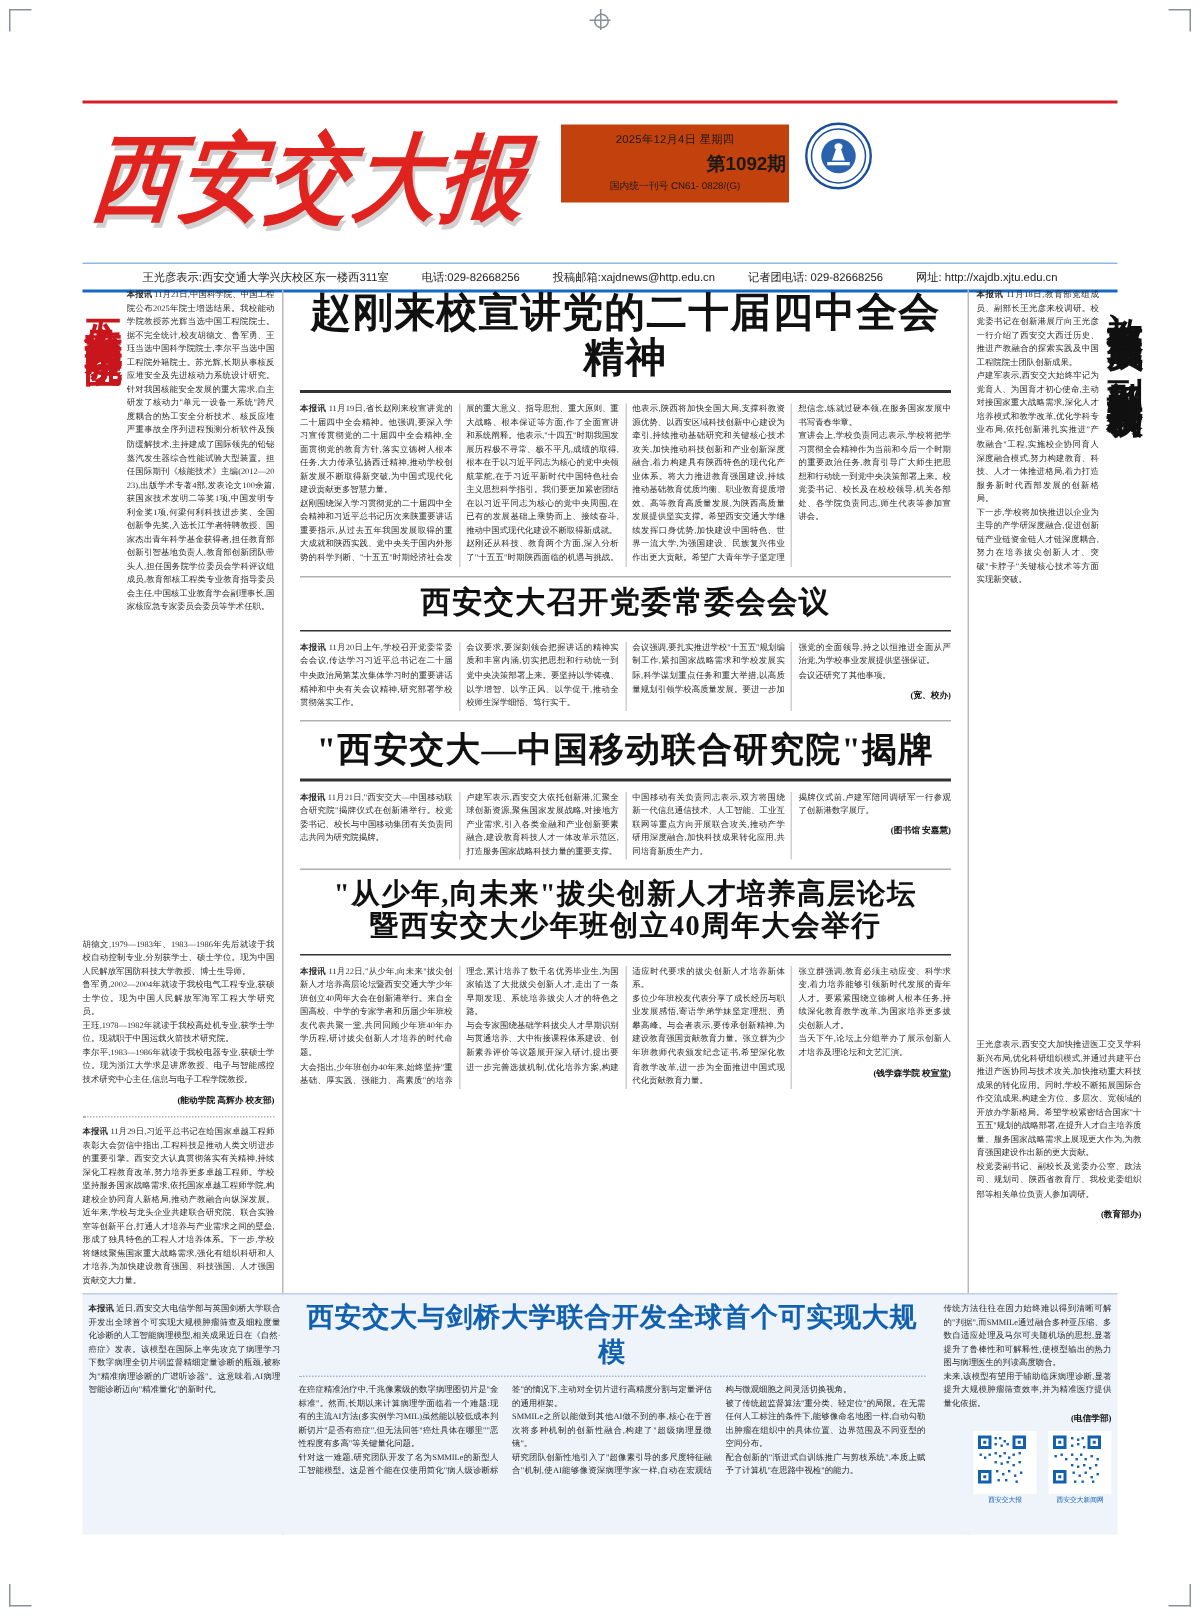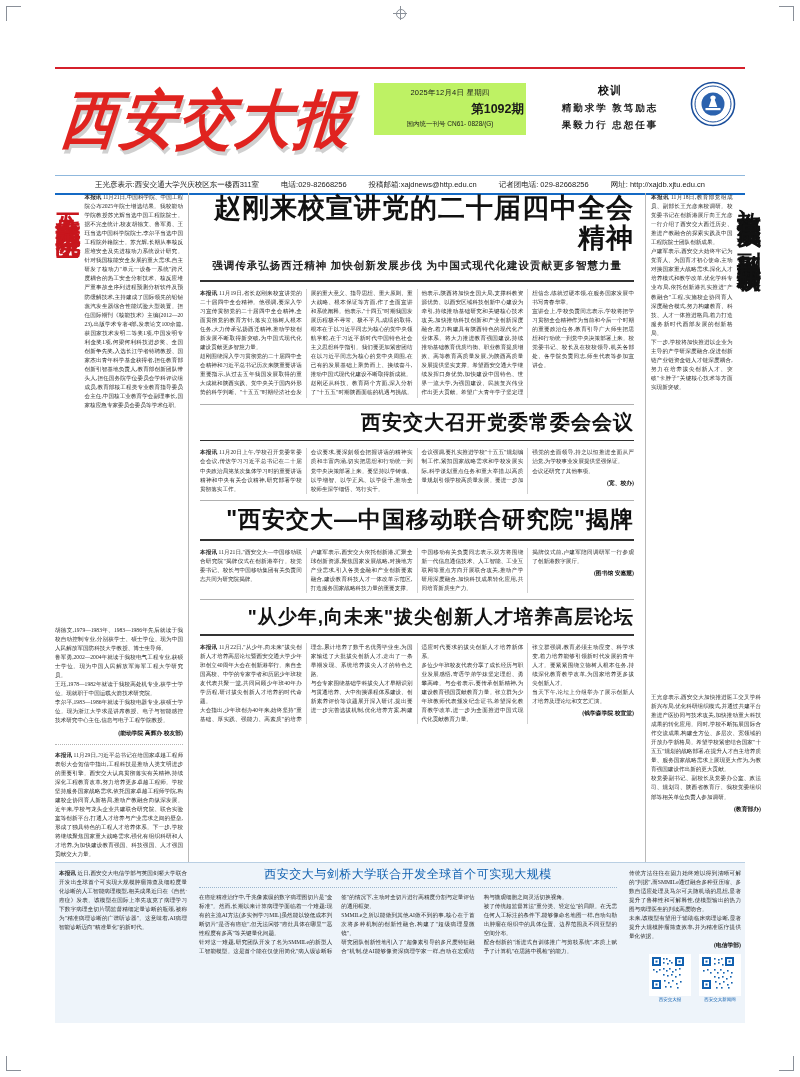--- a/index.html
+++ b/index.html
@@ -38,21 +38,21 @@
     padding-top:16px;padding-left:8px;
     font-style:italic;
     text-shadow:2px 3px 0 rgba(150,150,150,.45);
     transform:skewX(-6deg) scaleY(1.12);
     transform-origin:left center;
     white-space:nowrap;
   }
   .mh-mid{width:375px;position:relative;}
   .mh-row{display:flex;align-items:flex-start;}
   .datebox{
-    background:#bef264;border:0;
+    background:#c2410c;border:0;
     width:148px;margin-left:4px;margin-top:8px;
     text-align:center;padding:5px 2px 6px;
     font-family:"Liberation Sans","DejaVu Sans",sans-serif;
     color:#1a1a1a;
   }
   .datebox .d1{font-size:7.5px;letter-spacing:.2px;}
   .datebox .d2{font-size:12.5px;font-weight:700;margin:3px 0 2px;text-align:right;}
   .datebox .d3{font-size:6.5px;}
   .motto{width:140px;margin-left:14px;margin-top:8px;text-align:center;}
   .motto .mt-title{font-size:11px;font-weight:700;letter-spacing:1px;color:#111;}
@@ -93,22 +93,22 @@
   .vbanner-right{font-size:24px;height:500px;color:#111;}
 
   
   .ftext{font-size:5.6px;line-height:1.62;color:#2a2a2a;text-align:justify;
          font-family:"Liberation Serif","DejaVu Serif",serif;
          word-break:break-all;}
   .ftext .lead{font-weight:700;}
   .attrib{font-size:5.8px;font-weight:700;text-align:right;margin-top:3px;color:#111;}
 
   .hl-main{
-    font-family:Liberation Sans, sans-serif;
-    font-weight:700;color:#111;text-align:right;
+    font-family:Liberation Serif, serif;
+    font-weight:700;color:#111;text-align:center;
     letter-spacing:1px;line-height:1.12;
   }
   .hl-1{font-size:27px;}
   .hl-2{font-size:20px;}
   .hl-3{font-size:23px;}
   .hl-4{font-size:19px;}
   .sub-hl{
     font-family:"Liberation Serif","DejaVu Serif",serif;
     font-size:10.5px;font-weight:700;text-align:center;color:#222;
     letter-spacing:1px;margin-top:6px;
@@ -123,21 +123,21 @@
 
   
   .feature{position:absolute;left:55px;top:862px;width:690px;height:160px;
            background:#eef4fa;border-top:1px solid #b9cfe3;}
   .feat-inner{display:flex;height:100%;}
   .feat-col{width:128px;flex:none;padding:6px 4px 0 4px;}
   .feat-mid{flex:1;padding:4px 8px 0;}
   .feat-right{width:112px;flex:none;padding:6px 4px 0 4px;}
   .feat-hl{
     font-family:"Liberation Sans","DejaVu Sans",sans-serif;
-    font-size:12px;font-weight:400;color:#1261b0;text-align:center;
+    font-size:18px;font-weight:700;color:#1261b0;text-align:center;
     line-height:1.25;letter-spacing:.5px;
   }
   .qr-row{display:flex;gap:8px;justify-content:flex-end;margin-top:4px;}
   .qr{width:38px;height:38px;background:#fff;padding:2px;}
   .qr-cap{font-size:4.5px;text-align:center;color:#1261b0;margin-top:1px;}
   .attrib-blue{font-size:5.8px;font-weight:700;text-align:right;color:#111;}
   .dotline{border-top:1px dotted #9bb6cd;height:0;margin:5px 0;}
 </style>
 </head>
 <body>
@@ -161,25 +161,20 @@
       </div>
 
       <div class="mh-mid">
         <div class="mh-row">
           <div class="datebox">
             <div class="d1">2025年12月4日 星期四</div>
             <div class="d2">第1092期</div>
             <div class="d3">国内统一刊号 CN61- 0828/(G)</div>
           </div>
 
-          <div class="motto">
-            <div class="mt-title">校训</div>
-            <div class="mt-line">精勤求学  敦笃励志</div>
-            <div class="mt-line">果毅力行  忠恕任事</div>
-          </div>
 
           <div class="seal">
             <svg width="46" height="46" viewBox="0 0 46 46">
               <circle cx="23" cy="23" r="21.5" fill="#ffffff" stroke="#1b4f9c" stroke-width="1.6"></circle>
               <circle cx="23" cy="23" r="18" fill="none" stroke="#1b4f9c" stroke-width="1"></circle>
               <circle cx="23" cy="23" r="11.5" fill="#2b62ae"></circle>
               <path d="M23 14.5c1.6 0 2.7 1 2.7 2.2 0 .9-.5 1.4-1 1.8l2.6 7.5h-8.6l2.6-7.5c-.5-.4-1-.9-1-1.8 0-1.2 1.1-2.2 2.7-2.2z" fill="#ffffff"></path>
               <rect x="15.5" y="27" width="15" height="2.2" fill="#ffffff"></rect>
               <path d="M10 23a13 13 0 0 1 26 0" fill="none" stroke="#ffffff" stroke-width="0"></path>
             </svg>
@@ -221,21 +216,20 @@
         <div class="ftext"><span class="lead">本报讯</span> <span>11月29日,习近平总书记在给国家卓越工程师表彰大会贺信中指出,工程科技是推动人类文明进步的重要引擎。西安交大认真贯彻落实有关精神,持续深化工程教育改革,努力培养更多卓越工程师。学校坚持服务国家战略需求,依托国家卓越工程师学院,构建校企协同育人新格局,推动产教融合向纵深发展。近年来,学校与龙头企业共建联合研究院、联合实验室等创新平台,打通人才培养与产业需求之间的壁垒,形成了独具特色的工程人才培养体系。下一步,学校将继续聚焦国家重大战略需求,强化有组织科研和人才培养,为加快建设教育强国、科技强国、人才强国贡献交大力量。</span></div>
         <div class="attrib">(校办)</div>
       </div>
 
       <div class="vsep"></div>
 
       <div class="col-mid">
 
         <div>
           <div class="hl-main hl-1">赵刚来校宣讲党的二十届四中全会精神</div>
-          <div class="sub-hl">强调传承弘扬西迁精神  加快创新发展步伐  为中国式现代化建设贡献更多智慧力量</div>
           <div class="rule-dark"></div>
           <div class="story four-col">
             <div class="ftext"><span class="lead">本报讯</span> <span>11月19日,省长赵刚来校宣讲党的二十届四中全会精神。他强调,要深入学习宣传贯彻党的二十届四中全会精神,全面贯彻党的教育方针,落实立德树人根本任务,大力传承弘扬西迁精神,推动学校创新发展不断取得新突破,为中国式现代化建设贡献更多智慧力量。</span></div>
             <div class="ftext">赵刚围绕深入学习贯彻党的二十届四中全会精神和习近平总书记历次来陕重要讲话重要指示,从过去五年我国发展取得的重大成就和陕西实践、党中央关于国内外形势的科学判断、"十五五"时期经济社会发展的重大意义、指导思想、重大原则、重大战略、根本保证等方面,作了全面宣讲和系统阐释。他表示,"十四五"时期我国发展历程极不寻常、极不平凡,成绩的取得,根本在于以习近平同志为核心的党中央领航掌舵,在于习近平新时代中国特色社会主义思想科学指引。我们要更加紧密团结在以习近平同志为核心的党中央周围,在已有的发展基础上乘势而上、接续奋斗,推动中国式现代化建设不断取得新成就。</div>
             <div class="ftext">赵刚还从科技、教育两个方面,深入分析了"十五五"时期陕西面临的机遇与挑战。他表示,陕西将加快全国大局,支撑科教资源优势、以西安区域科技创新中心建设为牵引,持续推动基础研究和关键核心技术攻关,加快推动科技创新和产业创新深度融合,着力构建具有陕西特色的现代化产业体系。将大力推进教育强国建设,持续推动基础教育优质均衡、职业教育提质增效、高等教育高质量发展,为陕西高质量发展提供坚实支撑。希望西安交通大学继续发挥口身优势,加快建设中国特色、世界一流大学,为强国建设、民族复兴伟业作出更大贡献。希望广大青年学子坚定理想信念,练就过硬本领,在服务国家发展中书写青春华章。</div>
             <div class="ftext">宣讲会上,学校负责同志表示,学校将把学习贯彻全会精神作为当前和今后一个时期的重要政治任务,教育引导广大师生把思想和行动统一到党中央决策部署上来。校党委书记、校长及在校校领导,机关各部处、各学院负责同志,师生代表等参加宣讲会。</div>
           </div>
         </div>
 
         <div class="rule-thin"></div>
@@ -263,20 +257,21 @@
             <div class="ftext">中国移动有关负责同志表示,双方将围绕新一代信息通信技术、人工智能、工业互联网等重点方向开展联合攻关,推动产学研用深度融合,加快科技成果转化应用,共同培育新质生产力。</div>
             <div class="ftext">揭牌仪式前,卢建军陪同调研军一行参观了创新港数字展厅。</div>
             <div class="attrib">(图书馆 安嘉慧)</div>
           </div>
         </div>
 
         <div class="rule-thin"></div>
 
         <div>
           <div class="hl-main hl-4">"从少年,向未来"拔尖创新人才培养高层论坛</div>
+          <div class="hl-main hl-4">暨西安交大少年班创立40周年大会举行</div>
           <div class="rule-dark"></div>
           <div class="story four-col">
             <div class="ftext"><span class="lead">本报讯</span> <span>11月22日,"从少年,向未来"拔尖创新人才培养高层论坛暨西安交通大学少年班创立40周年大会在创新港举行。来自全国高校、中学的专家学者和历届少年班校友代表共聚一堂,共同回顾少年班40年办学历程,研讨拔尖创新人才培养的时代命题。</span></div>
             <div class="ftext">大会指出,少年班创办40年来,始终坚持"重基础、厚实践、强能力、高素质"的培养理念,累计培养了数千名优秀毕业生,为国家输送了大批拔尖创新人才,走出了一条早期发现、系统培养拔尖人才的特色之路。</div>
             <div class="ftext">与会专家围绕基础学科拔尖人才早期识别与贯通培养、大中衔接课程体系建设、创新素养评价等议题展开深入研讨,提出要进一步完善选拔机制,优化培养方案,构建适应时代要求的拔尖创新人才培养新体系。</div>
             <div class="ftext">多位少年班校友代表分享了成长经历与职业发展感悟,寄语学弟学妹坚定理想、勇攀高峰。与会者表示,要传承创新精神,为建设教育强国贡献教育力量。张立群为少年班教师代表颁发纪念证书,希望深化教育教学改革,进一步为全面推进中国式现代化贡献教育力量。</div>
             <div class="ftext">张立群强调,教育必须主动应变、科学求变,着力培养能够引领新时代发展的青年人才。要紧紧围绕立德树人根本任务,持续深化教育教学改革,为国家培养更多拔尖创新人才。</div>
             <div class="ftext">当天下午,论坛上分组举办了展示创新人才培养及理论坛和文艺汇演。</div>
             <div class="attrib">(钱学森学院 校宣堂)</div>
           </div>

